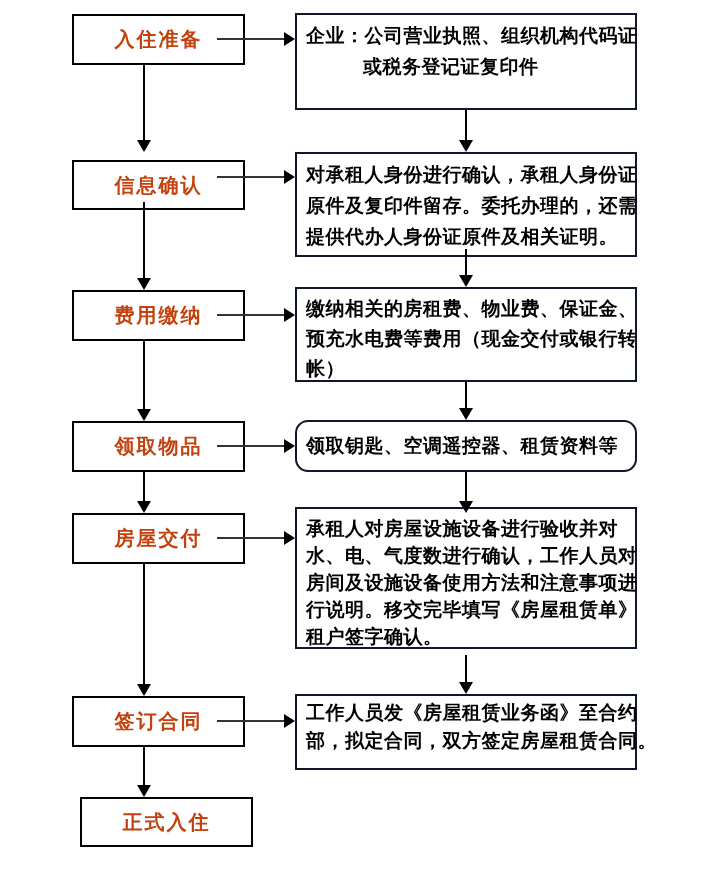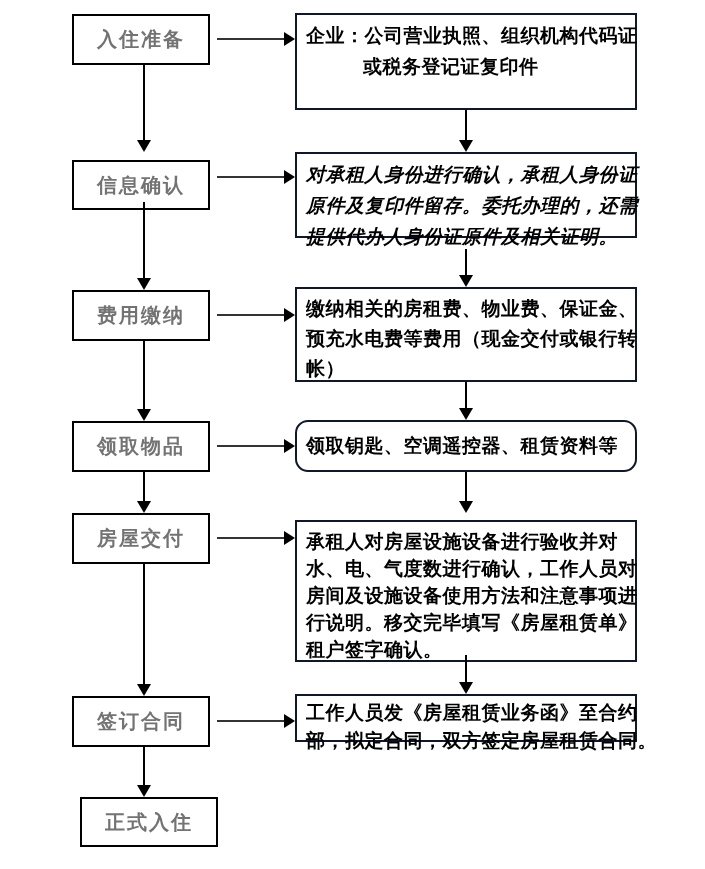--- a/index.html
+++ b/index.html
@@ -1,22 +1,22 @@
 <!DOCTYPE html>
 <html><head>
 <meta charset="utf-8">
 <style>
   html,body{margin:0;padding:0;background:#ffffff;}
   body{font-family:"Liberation Sans","DejaVu Sans",sans-serif;}
   #canvas{position:relative;width:705px;height:869px;background:#ffffff;overflow:hidden;}
   .stepbox{
-    position:absolute;left:72px;width:138px;
+    position:absolute;left:72px;width:173px;
     border:2px solid #000;box-sizing:border-box;background:#fff;
     display:flex;align-items:center;justify-content:center;
-    font-size:20px;font-weight:600;letter-spacing:2px;color:#737373;
+    font-size:20px;font-weight:600;letter-spacing:2px;color:#c2410c;
   }
   .detailbox{
     position:absolute;left:295px;width:342px;
     border:2px solid #0f172a;box-sizing:border-box;background:#fff;
     color:#000;font-size:19px;font-weight:600;letter-spacing:0.5px;
     padding:5px 8px 0 9px;
   }
   .dline{white-space:nowrap;}
   .vline{position:absolute;width:2px;background:#000;}
   .hline{position:absolute;height:2px;background:#333;}
@@ -56,45 +56,45 @@
   </div>
   <div class="stepbox" style="top:797px;height:50px;margin-left:8px;">
     <span>正式入住</span>
   </div>
 
   <div class="detailbox" style="top:13px;height:97px;line-height:31px;">
     <div class="dline">企业：公司营业执照、组织机构代码证</div>
     <div class="dline" style="padding-left:57px;">或税务登记证复印件</div>
   </div>
 
-  <div class="detailbox" style="top:152px;height:86px;line-height:31px;font-style:italic;">
+  <div class="detailbox" style="top:152px;height:105px;line-height:31px;">
     <div class="dline">对承租人身份进行确认，承租人身份证</div>
     <div class="dline">原件及复印件留存。委托办理的，还需</div>
     <div class="dline">提供代办人身份证原件及相关证明。</div>
   </div>
 
   <div class="detailbox" style="top:287px;height:95px;line-height:30px;">
     <div class="dline">缴纳相关的房租费、物业费、保证金、</div>
     <div class="dline">预充水电费等费用（现金交付或银行转</div>
     <div class="dline">帐）</div>
   </div>
 
   <div class="detailbox" style="top:420px;height:52px;padding-top:11px;border-radius:13px;">
     <div class="dline">领取钥匙、空调遥控器、租赁资料等</div>
   </div>
 
-  <div class="detailbox" style="top:520px;height:142px;line-height:27px;padding-top:6px;">
+  <div class="detailbox" style="top:507px;height:142px;line-height:27px;padding-top:6px;">
     <div class="dline">承租人对房屋设施设备进行验收并对</div>
     <div class="dline">水、电、气度数进行确认，工作人员对</div>
     <div class="dline">房间及设施设备使用方法和注意事项进</div>
     <div class="dline">行说明。移交完毕填写《房屋租赁单》</div>
     <div class="dline">租户签字确认。</div>
   </div>
 
-  <div class="detailbox" style="top:694px;height:48px;line-height:28px;padding-top:3px;">
+  <div class="detailbox" style="top:694px;height:76px;line-height:28px;padding-top:3px;">
     <div class="dline">工作人员发《房屋租赁业务函》至合约</div>
     <div class="dline">部，拟定合同，双方签定房屋租赁合同。</div>
   </div>
 
   <div class="vline" style="left:143px;top:65px;height:75px;"></div>
   <div class="head-down" style="left:137px;top:140px;"></div>
 
   <div class="vline" style="left:143px;top:202px;height:76px;"></div>
   <div class="head-down" style="left:137px;top:278px;"></div>
 

